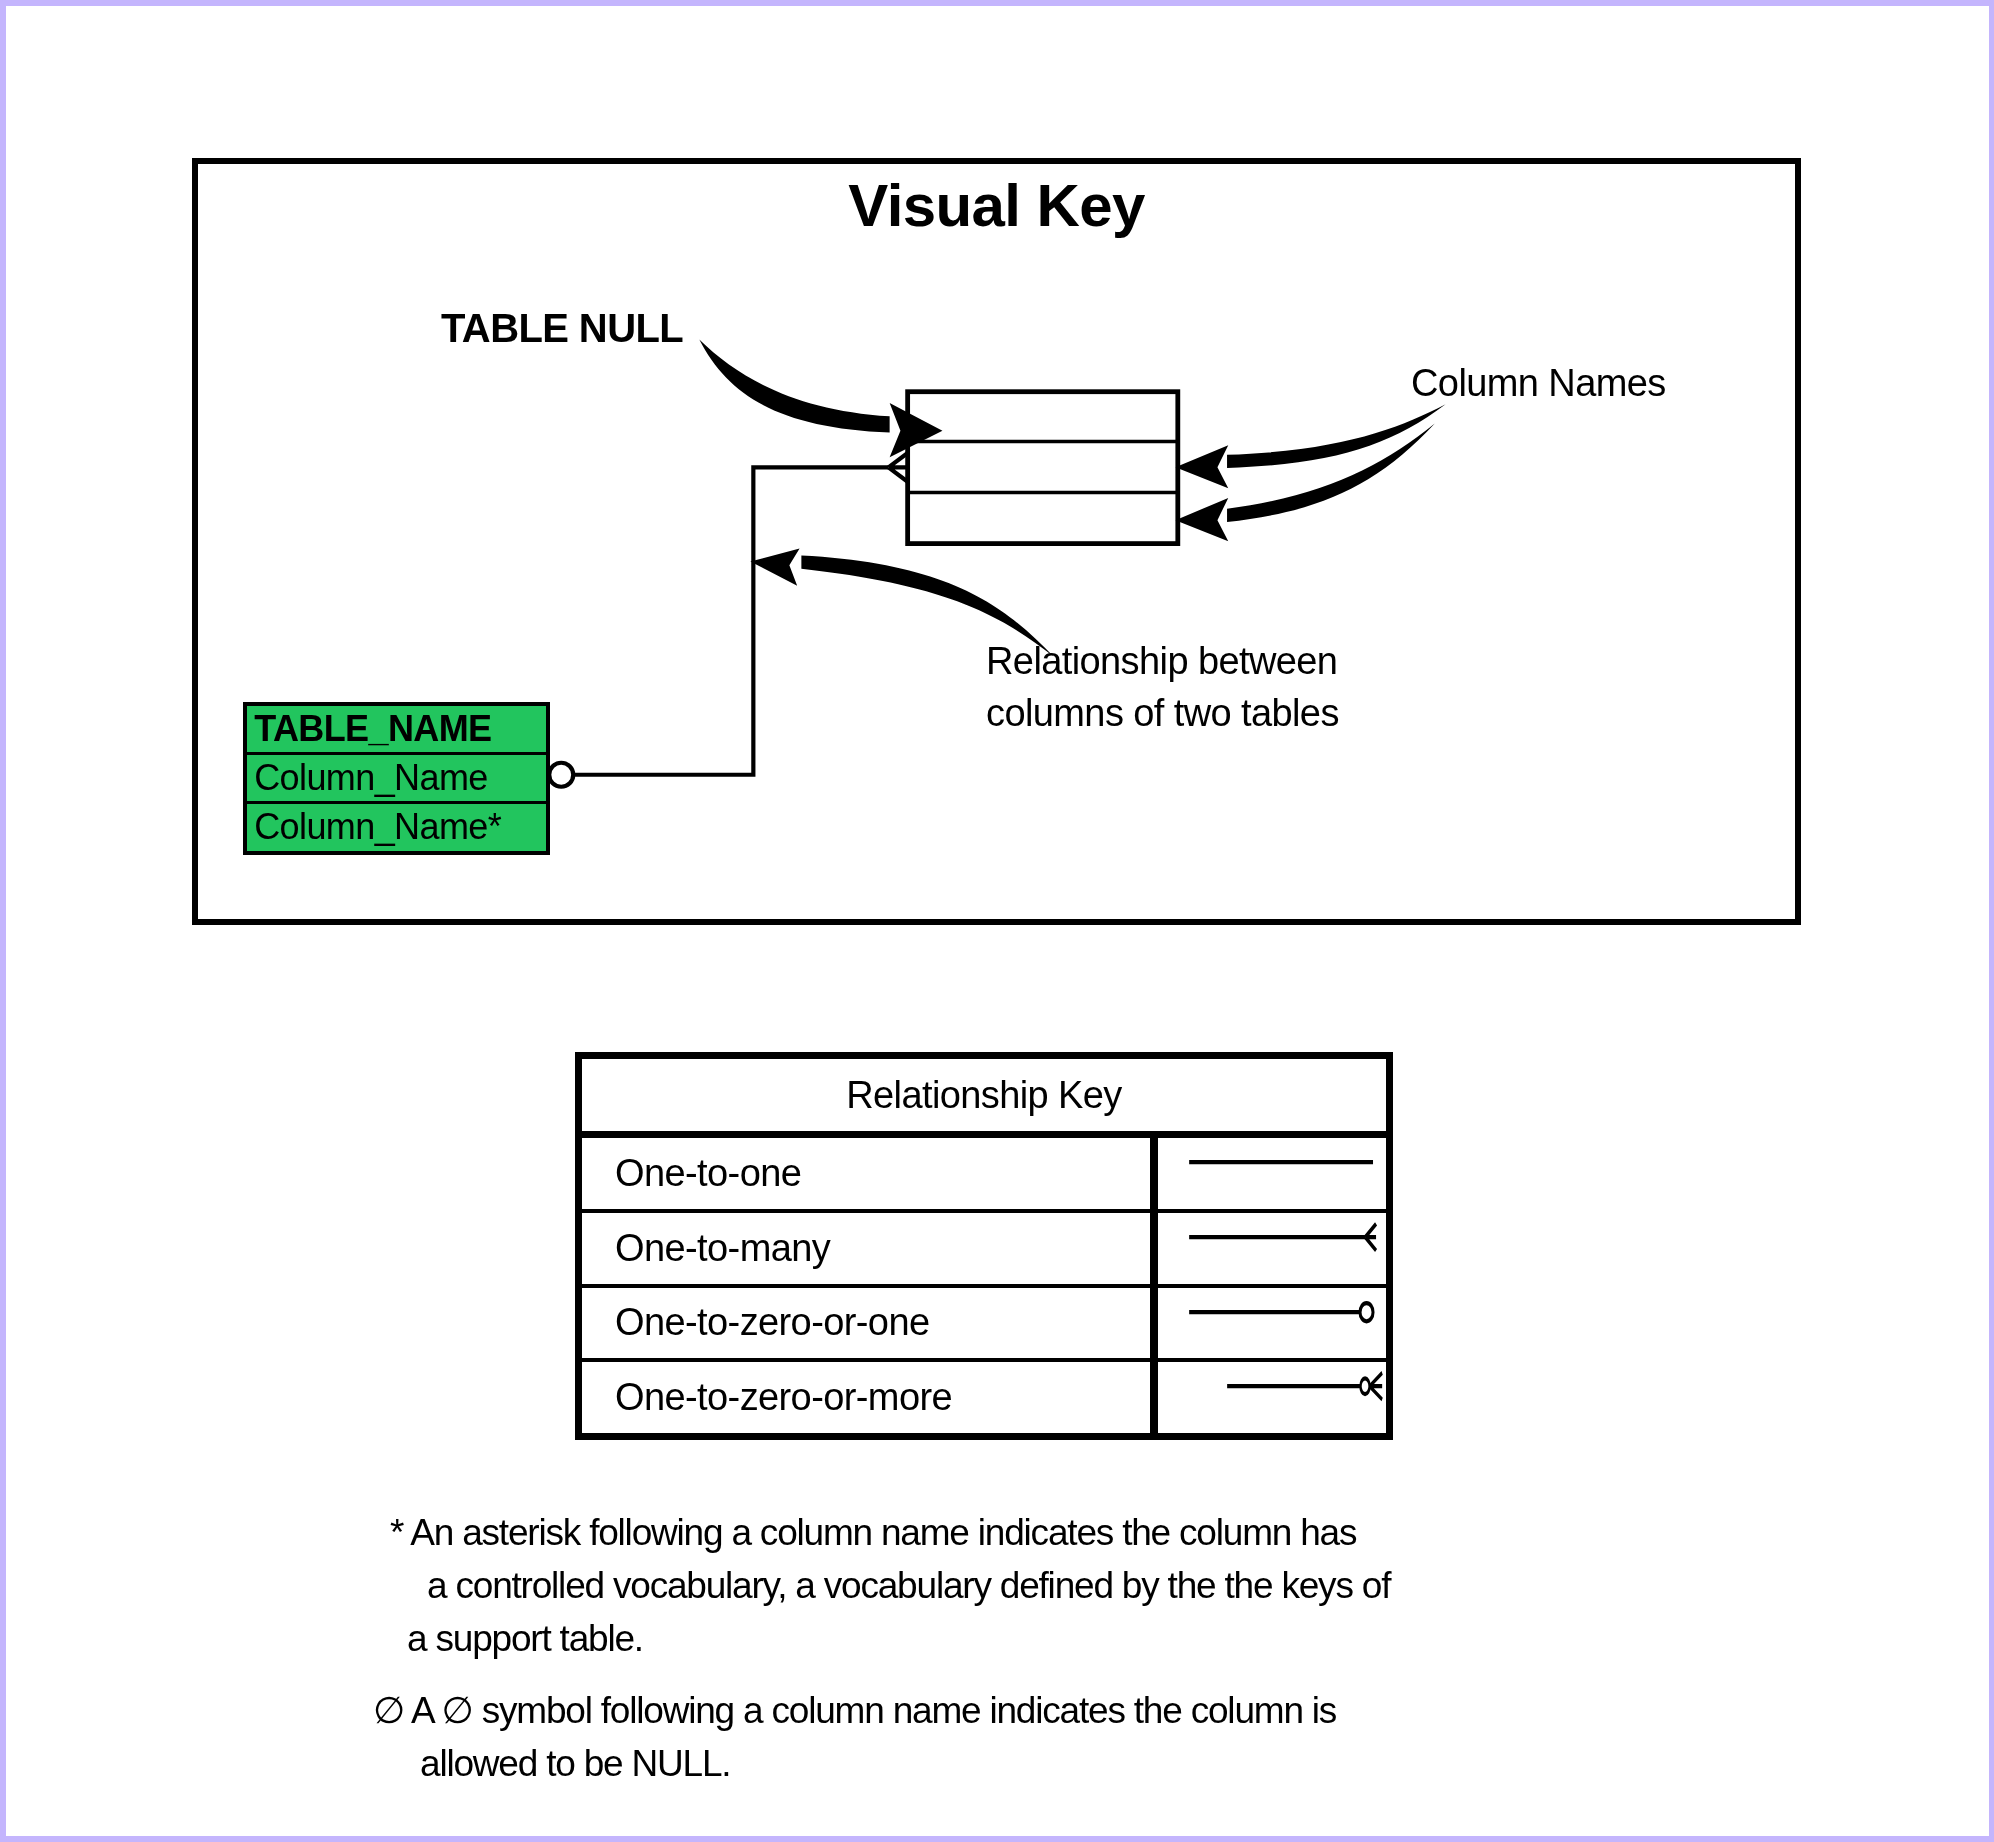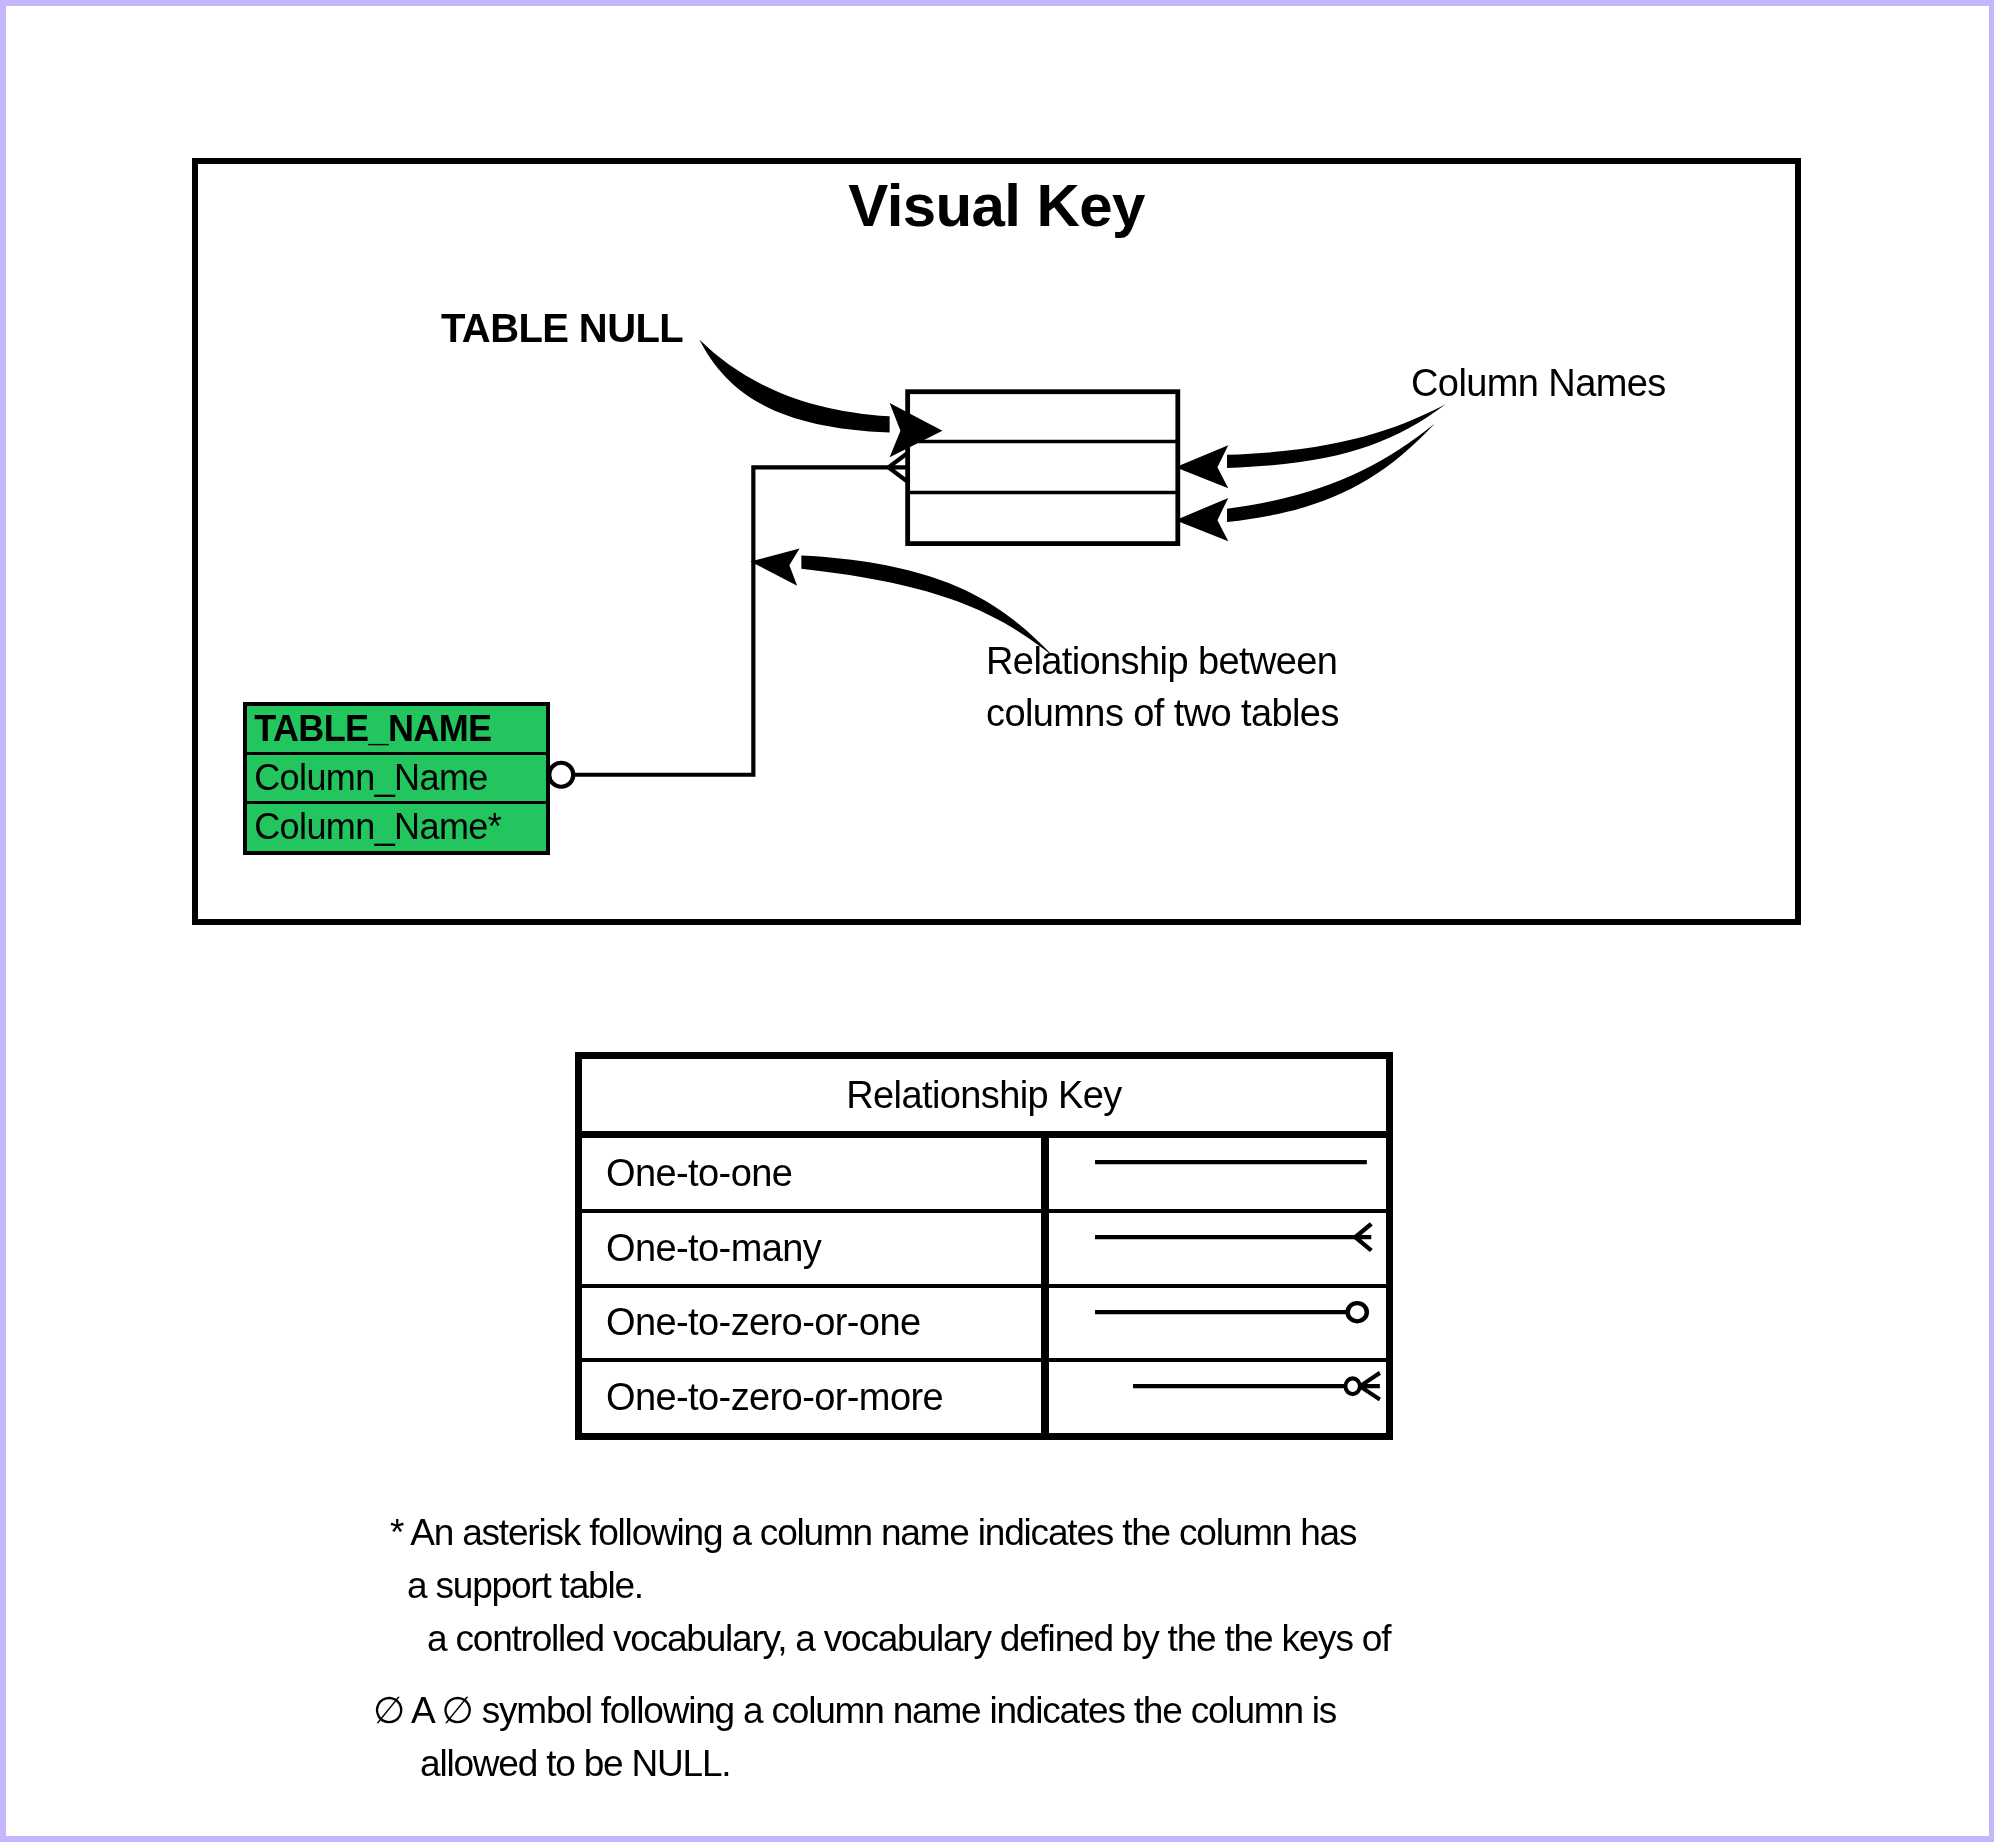--- a/index.html
+++ b/index.html
@@ -19,21 +19,21 @@
   .et-header{height:46px;border-bottom:3.6px solid #000;display:flex;align-items:center;padding-left:7.2px;font-size:36px;font-weight:bold;letter-spacing:-0.6px;}
   .et-row{height:46px;border-bottom:3.6px solid #000;display:flex;align-items:center;padding-left:7.2px;font-size:36px;letter-spacing:-0.6px;}
   .et-row:last-child{border-bottom:none;border-radius:18px;}
 
   
   .rk-table{position:absolute;left:569px;top:1046px;width:818px;height:388px;border:7.2px solid #000;box-sizing:border-box;background:#fff;display:flex;flex-direction:column;}
   .rk-header{height:72px;border-bottom:7.2px solid #000;display:flex;align-items:center;justify-content:center;font-size:38px;letter-spacing:-0.6px;flex:none;}
   .rk-body{flex:1;display:flex;flex-direction:column;}
   .rk-row{flex:1;display:flex;border-bottom:4.8px solid #000;}
   .rk-row:last-child{border-bottom:none;gap:44px;}
-  .rk-label{width:467px;flex:none;border-right:8.4px solid #000;box-sizing:border-box;display:flex;align-items:center;padding-left:24px;font-size:38px;letter-spacing:-0.6px;}
+  .rk-label{width:576px;flex:none;border-right:8.4px solid #000;box-sizing:border-box;display:flex;align-items:center;padding-left:33px;font-size:38px;letter-spacing:-0.6px;}
   .rk-symbol{flex:1;position:relative;}
   .rk-symbol svg{position:absolute;inset:0;width:100%;height:100%;}
 
   
   .footnote{position:absolute;font-size:37px;line-height:53px;letter-spacing:-1.2px;}
   .fn1{left:384px;top:1500px;}
   .fn2{left:367px;top:1678px;}
   .fn-line{white-space:nowrap;}
   .fn1 .l2{margin-left:37px;}
   .fn1 .l3{margin-left:17px;}
@@ -134,22 +134,22 @@
             <path d="M 480,40 L 516,18 M 480,40 L 516,40 M 480,40 L 516,62" fill="none" stroke="#000" stroke-width="7"></path>
           </svg>
         </div>
       </div>
 
     </div>
   </div>
 
   <div class="footnote fn1">
     <div class="fn-line l1">* An asterisk following a column name indicates the column has</div>
+    <div class="fn-line l2">a controlled vocabulary, a vocabulary defined by the the keys of</div>
     <div class="fn-line l3">a support table.</div>
-    <div class="fn-line l2">a controlled vocabulary, a vocabulary defined by the the keys of</div>
   </div>
 
   <div class="footnote fn2">
     <div class="fn-line l1">∅ A ∅ symbol following a column name indicates the column is</div>
     <div class="fn-line l2">allowed to be NULL.</div>
   </div>
 
 </div>
 
 

